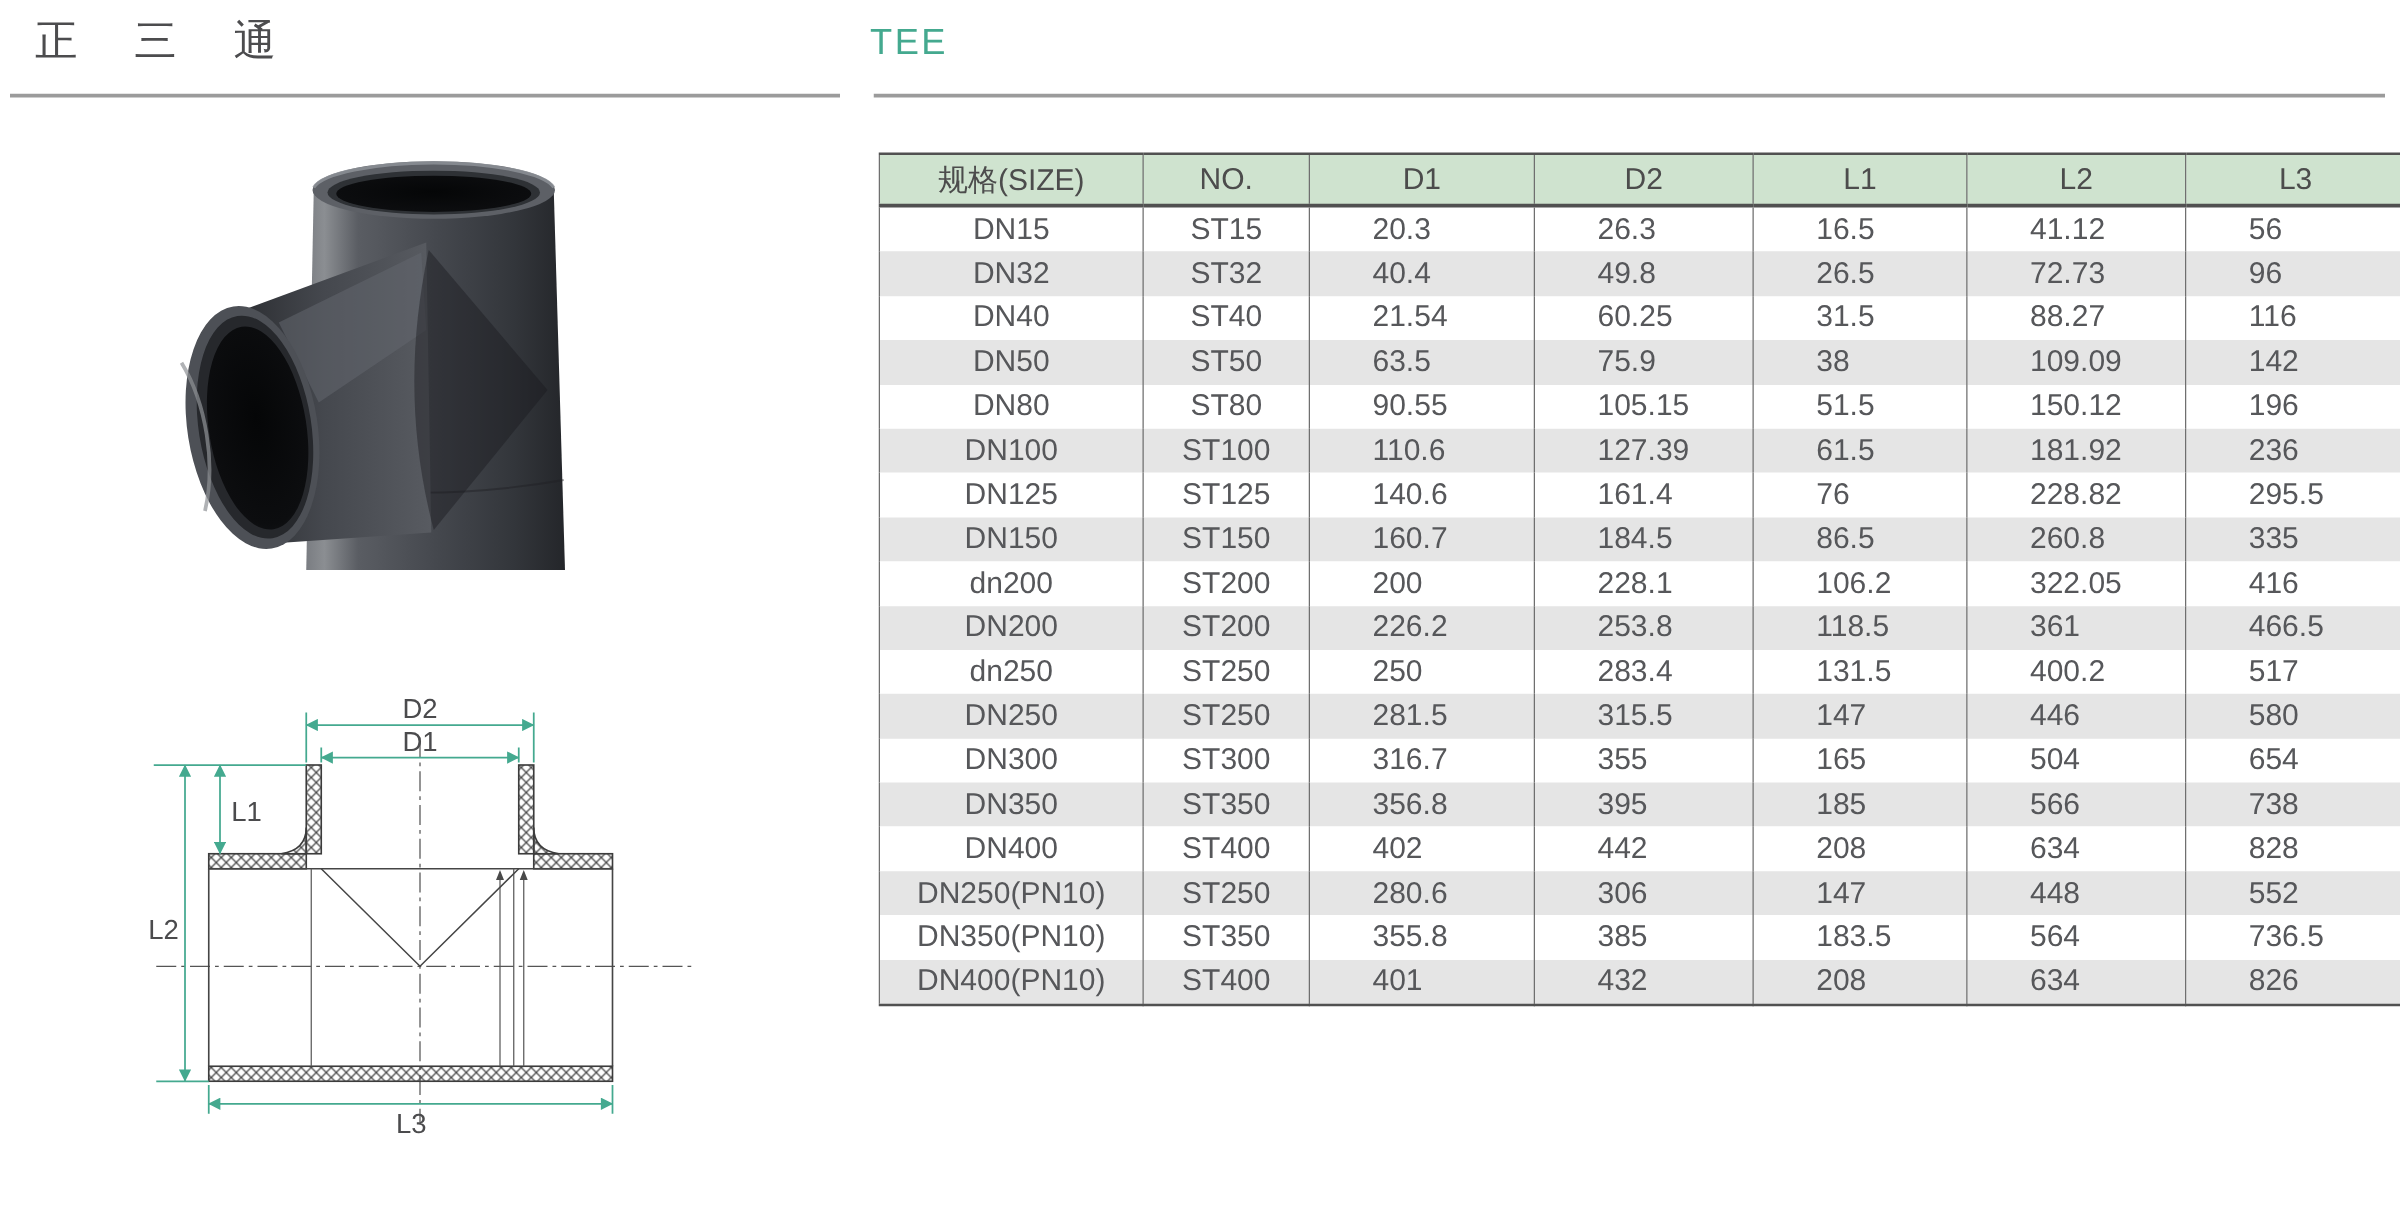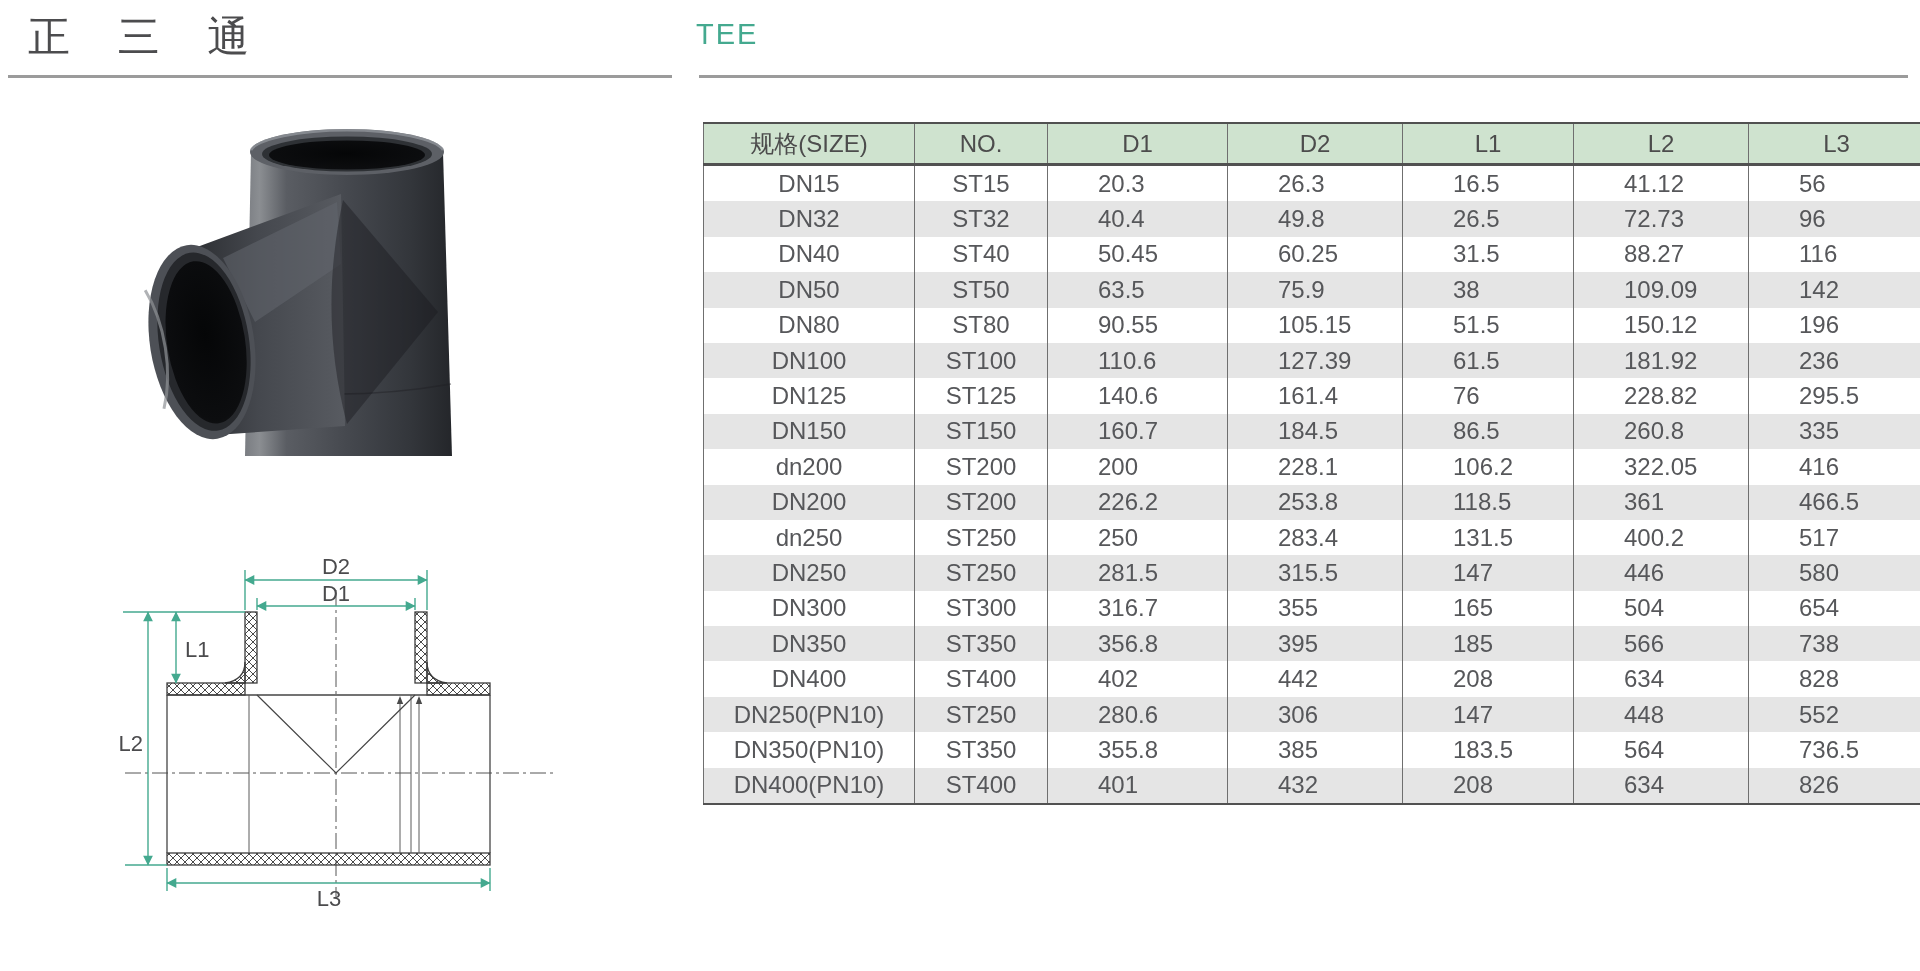--- a/index.html
+++ b/index.html
@@ -1,20 +1,20 @@
 <!DOCTYPE html>
 <html><head>
 <meta charset="utf-8">
 <style>
   html,body{margin:0;padding:0;background:#fff;}
   .page{position:relative;width:1920px;height:971px;background:#ffffff;overflow:hidden;
         font-family:"Liberation Sans","DejaVu Sans",sans-serif;color:#56575a;}
 
   
-  .title-cn{position:absolute;left:28px;top:16px;font-size:42px;line-height:1;
+  .title-cn{position:absolute;left:28px;top:16px;font-size:34px;line-height:1;
             font-weight:500;color:#4c4c4e;letter-spacing:18px;white-space:nowrap;}
   .rule-cn{position:absolute;left:8px;top:75px;width:664px;height:3px;background:#9b9b9b;}
   .title-en{position:absolute;left:696px;top:20px;font-size:29px;line-height:1;
             font-weight:500;color:#44a98f;letter-spacing:2px;}
   .rule-en{position:absolute;left:699px;top:75px;width:1209px;height:3px;background:#9b9b9b;}
 
   
   .photo{position:absolute;left:105px;top:90px;width:450px;height:370px;}
   .diagram{position:absolute;left:85px;top:450px;width:505px;height:460px;}
 
@@ -182,21 +182,21 @@
             <td>ST32</td>
             <td class="num">40.4</td>
             <td class="num">49.8</td>
             <td class="num">26.5</td>
             <td class="num">72.73</td>
             <td class="num">96</td>
           </tr>
           <tr>
             <td>DN40</td>
             <td>ST40</td>
-            <td class="num">50.45</td>
+            <td class="num">21.54</td>
             <td class="num">60.25</td>
             <td class="num">31.5</td>
             <td class="num">88.27</td>
             <td class="num">116</td>
           </tr>
           <tr>
             <td>DN50</td>
             <td>ST50</td>
             <td class="num">63.5</td>
             <td class="num">75.9</td>

